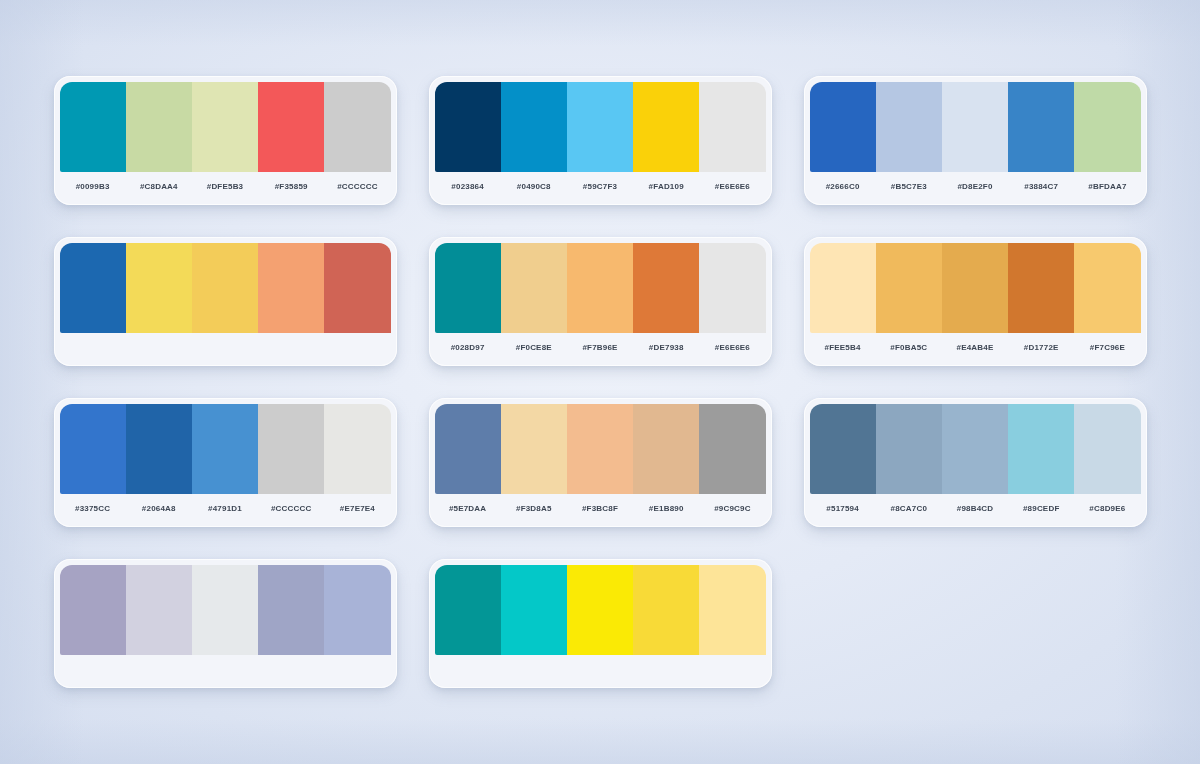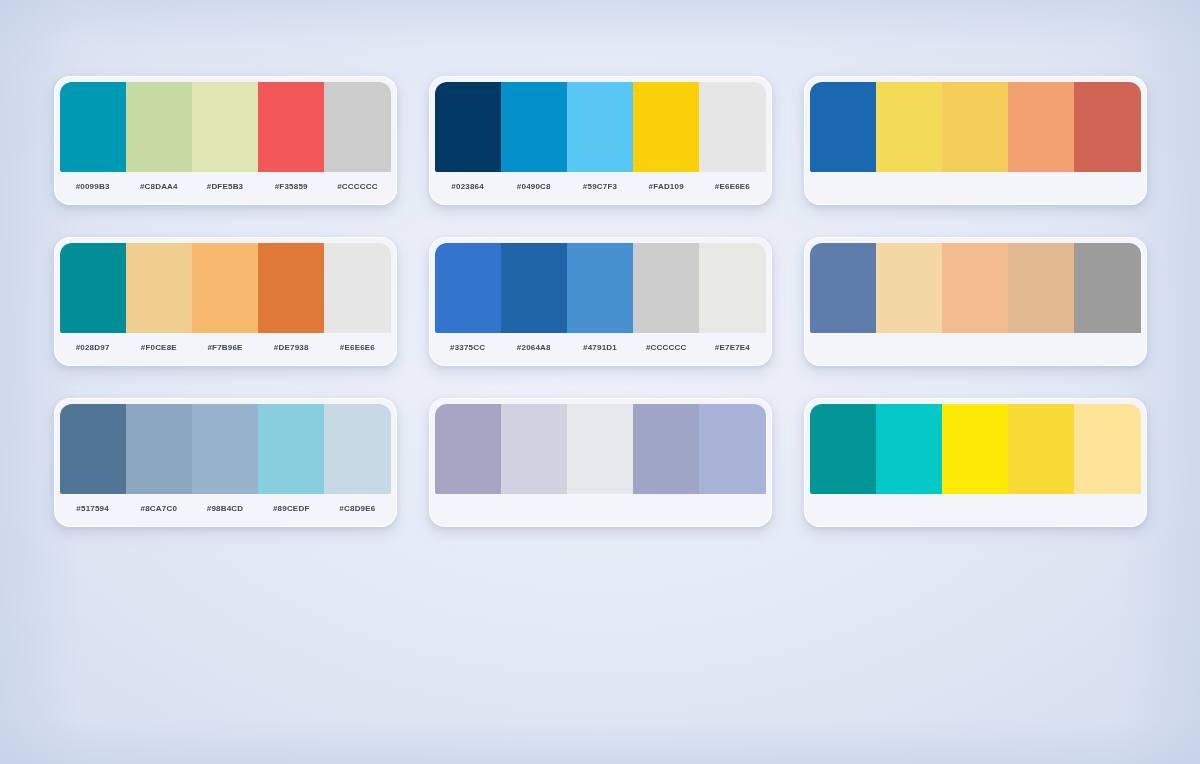--- a/index.html
+++ b/index.html
@@ -126,20 +126,36 @@
       <div class="label-strip">
         <div class="hex-label">#023864</div>
         <div class="hex-label">#0490C8</div>
         <div class="hex-label">#59C7F3</div>
         <div class="hex-label">#FAD109</div>
         <div class="hex-label">#E6E6E6</div>
       </div>
     </div>
     <div class="palette-card">
       <div class="swatch-strip">
+        <div class="swatch" style="background: rgb(38, 102, 192);"></div>
+        <div class="swatch" style="background: rgb(181, 199, 227);"></div>
+        <div class="swatch" style="background: rgb(216, 226, 240);"></div>
+        <div class="swatch" style="background: rgb(56, 132, 199);"></div>
+        <div class="swatch" style="background: rgb(191, 218, 167);"></div>
+      </div>
+      <div class="label-strip">
+        <div class="hex-label">#2666C0</div>
+        <div class="hex-label">#B5C7E3</div>
+        <div class="hex-label">#D8E2F0</div>
+        <div class="hex-label">#3884C7</div>
+        <div class="hex-label">#BFDAA7</div>
+      </div>
+    </div>
+    <div class="palette-card">
+      <div class="swatch-strip">
         <div class="swatch" style="background: rgb(28, 104, 176);"></div>
         <div class="swatch" style="background: rgb(243, 218, 88);"></div>
         <div class="swatch" style="background: rgb(243, 204, 89);"></div>
         <div class="swatch" style="background: rgb(244, 161, 113);"></div>
         <div class="swatch" style="background: rgb(208, 100, 85);"></div>
       </div>
     </div>
     <div class="palette-card">
       <div class="swatch-strip">
         <div class="swatch" style="background: rgb(2, 141, 151);"></div>
@@ -151,20 +167,36 @@
       <div class="label-strip">
         <div class="hex-label">#028D97</div>
         <div class="hex-label">#F0CE8E</div>
         <div class="hex-label">#F7B96E</div>
         <div class="hex-label">#DE7938</div>
         <div class="hex-label">#E6E6E6</div>
       </div>
     </div>
     <div class="palette-card">
       <div class="swatch-strip">
+        <div class="swatch" style="background: rgb(254, 229, 180);"></div>
+        <div class="swatch" style="background: rgb(240, 186, 92);"></div>
+        <div class="swatch" style="background: rgb(228, 171, 78);"></div>
+        <div class="swatch" style="background: rgb(209, 119, 46);"></div>
+        <div class="swatch" style="background: rgb(247, 201, 110);"></div>
+      </div>
+      <div class="label-strip">
+        <div class="hex-label">#FEE5B4</div>
+        <div class="hex-label">#F0BA5C</div>
+        <div class="hex-label">#E4AB4E</div>
+        <div class="hex-label">#D1772E</div>
+        <div class="hex-label">#F7C96E</div>
+      </div>
+    </div>
+    <div class="palette-card">
+      <div class="swatch-strip">
         <div class="swatch" style="background: rgb(51, 117, 204);"></div>
         <div class="swatch" style="background: rgb(32, 100, 168);"></div>
         <div class="swatch" style="background: rgb(71, 145, 209);"></div>
         <div class="swatch" style="background: rgb(204, 204, 204);"></div>
         <div class="swatch" style="background: rgb(231, 231, 228);"></div>
       </div>
       <div class="label-strip">
         <div class="hex-label">#3375CC</div>
         <div class="hex-label">#2064A8</div>
         <div class="hex-label">#4791D1</div>
@@ -173,20 +205,27 @@
       </div>
     </div>
     <div class="palette-card">
       <div class="swatch-strip">
         <div class="swatch" style="background: rgb(94, 125, 170);"></div>
         <div class="swatch" style="background: rgb(243, 216, 165);"></div>
         <div class="swatch" style="background: rgb(243, 188, 143);"></div>
         <div class="swatch" style="background: rgb(225, 184, 144);"></div>
         <div class="swatch" style="background: rgb(156, 156, 156);"></div>
       </div>
+      <div class="label-strip">
+        <div class="hex-label">#5E7DAA</div>
+        <div class="hex-label">#F3D8A5</div>
+        <div class="hex-label">#F3BC8F</div>
+        <div class="hex-label">#E1B890</div>
+        <div class="hex-label">#9C9C9C</div>
+      </div>
     </div>
     <div class="palette-card">
       <div class="swatch-strip">
         <div class="swatch" style="background: rgb(81, 117, 148);"></div>
         <div class="swatch" style="background: rgb(140, 167, 192);"></div>
         <div class="swatch" style="background: rgb(152, 180, 205);"></div>
         <div class="swatch" style="background: rgb(137, 206, 223);"></div>
         <div class="swatch" style="background: rgb(200, 217, 230);"></div>
       </div>
       <div class="label-strip">

